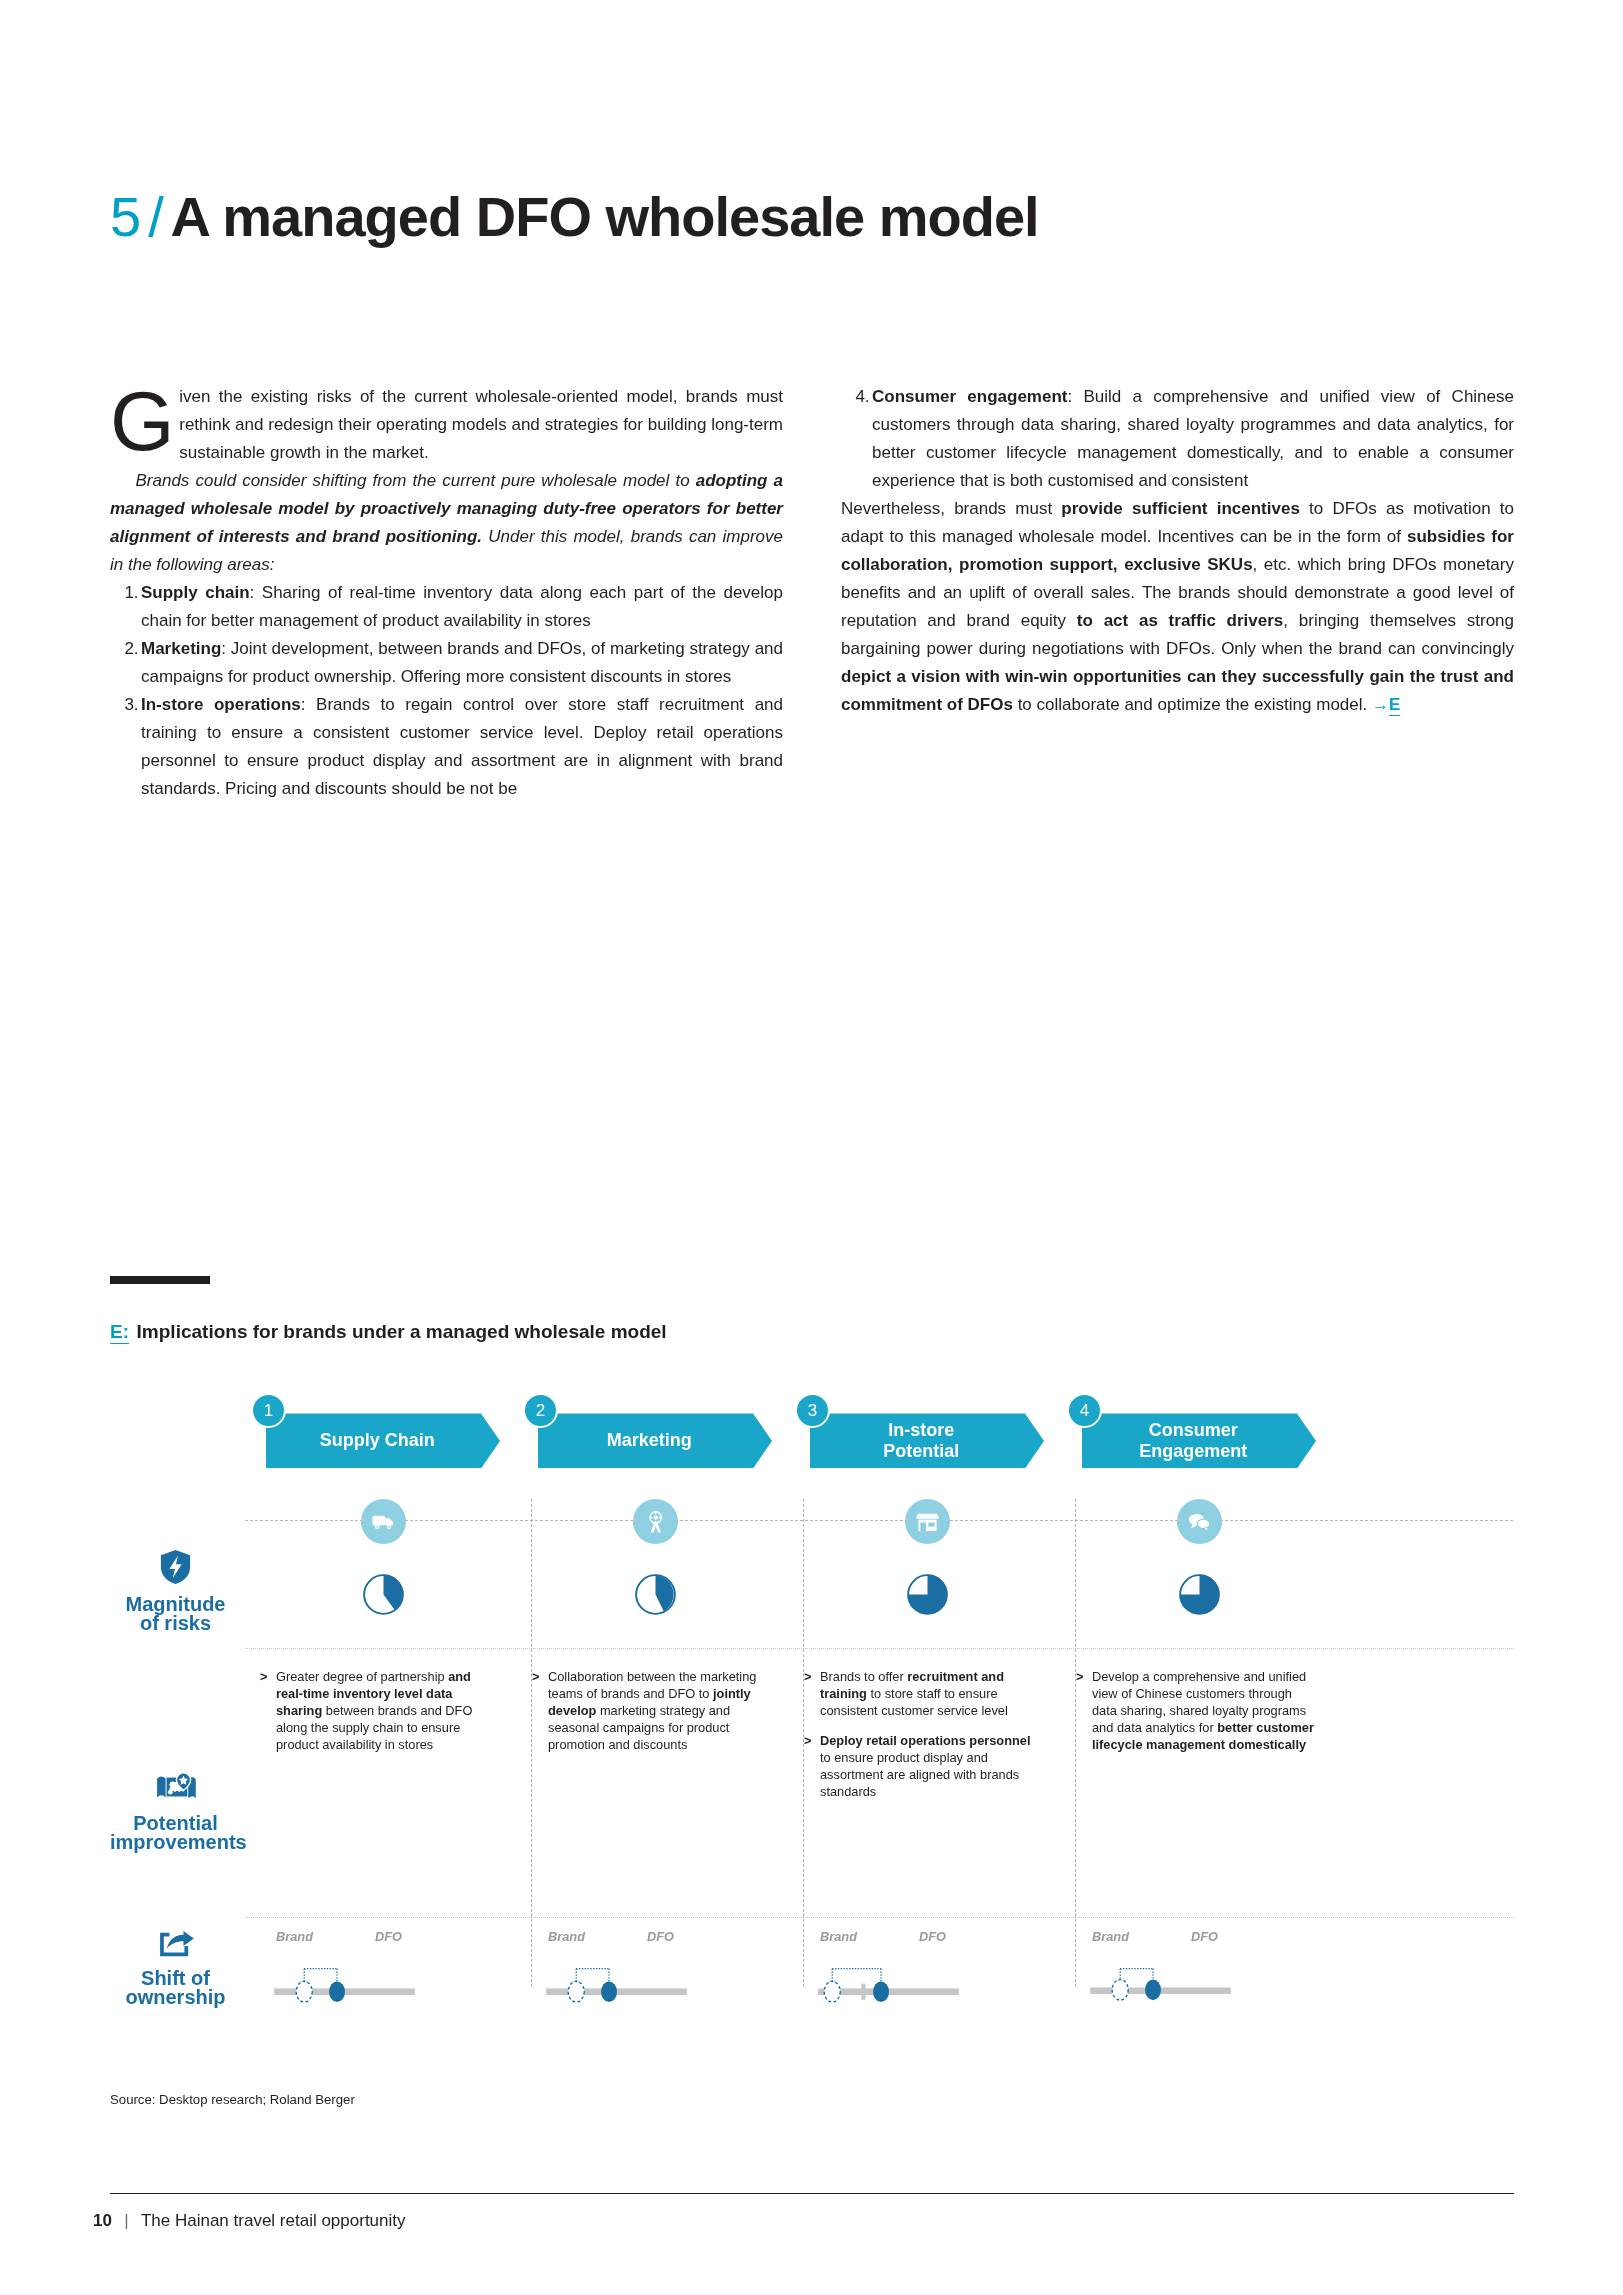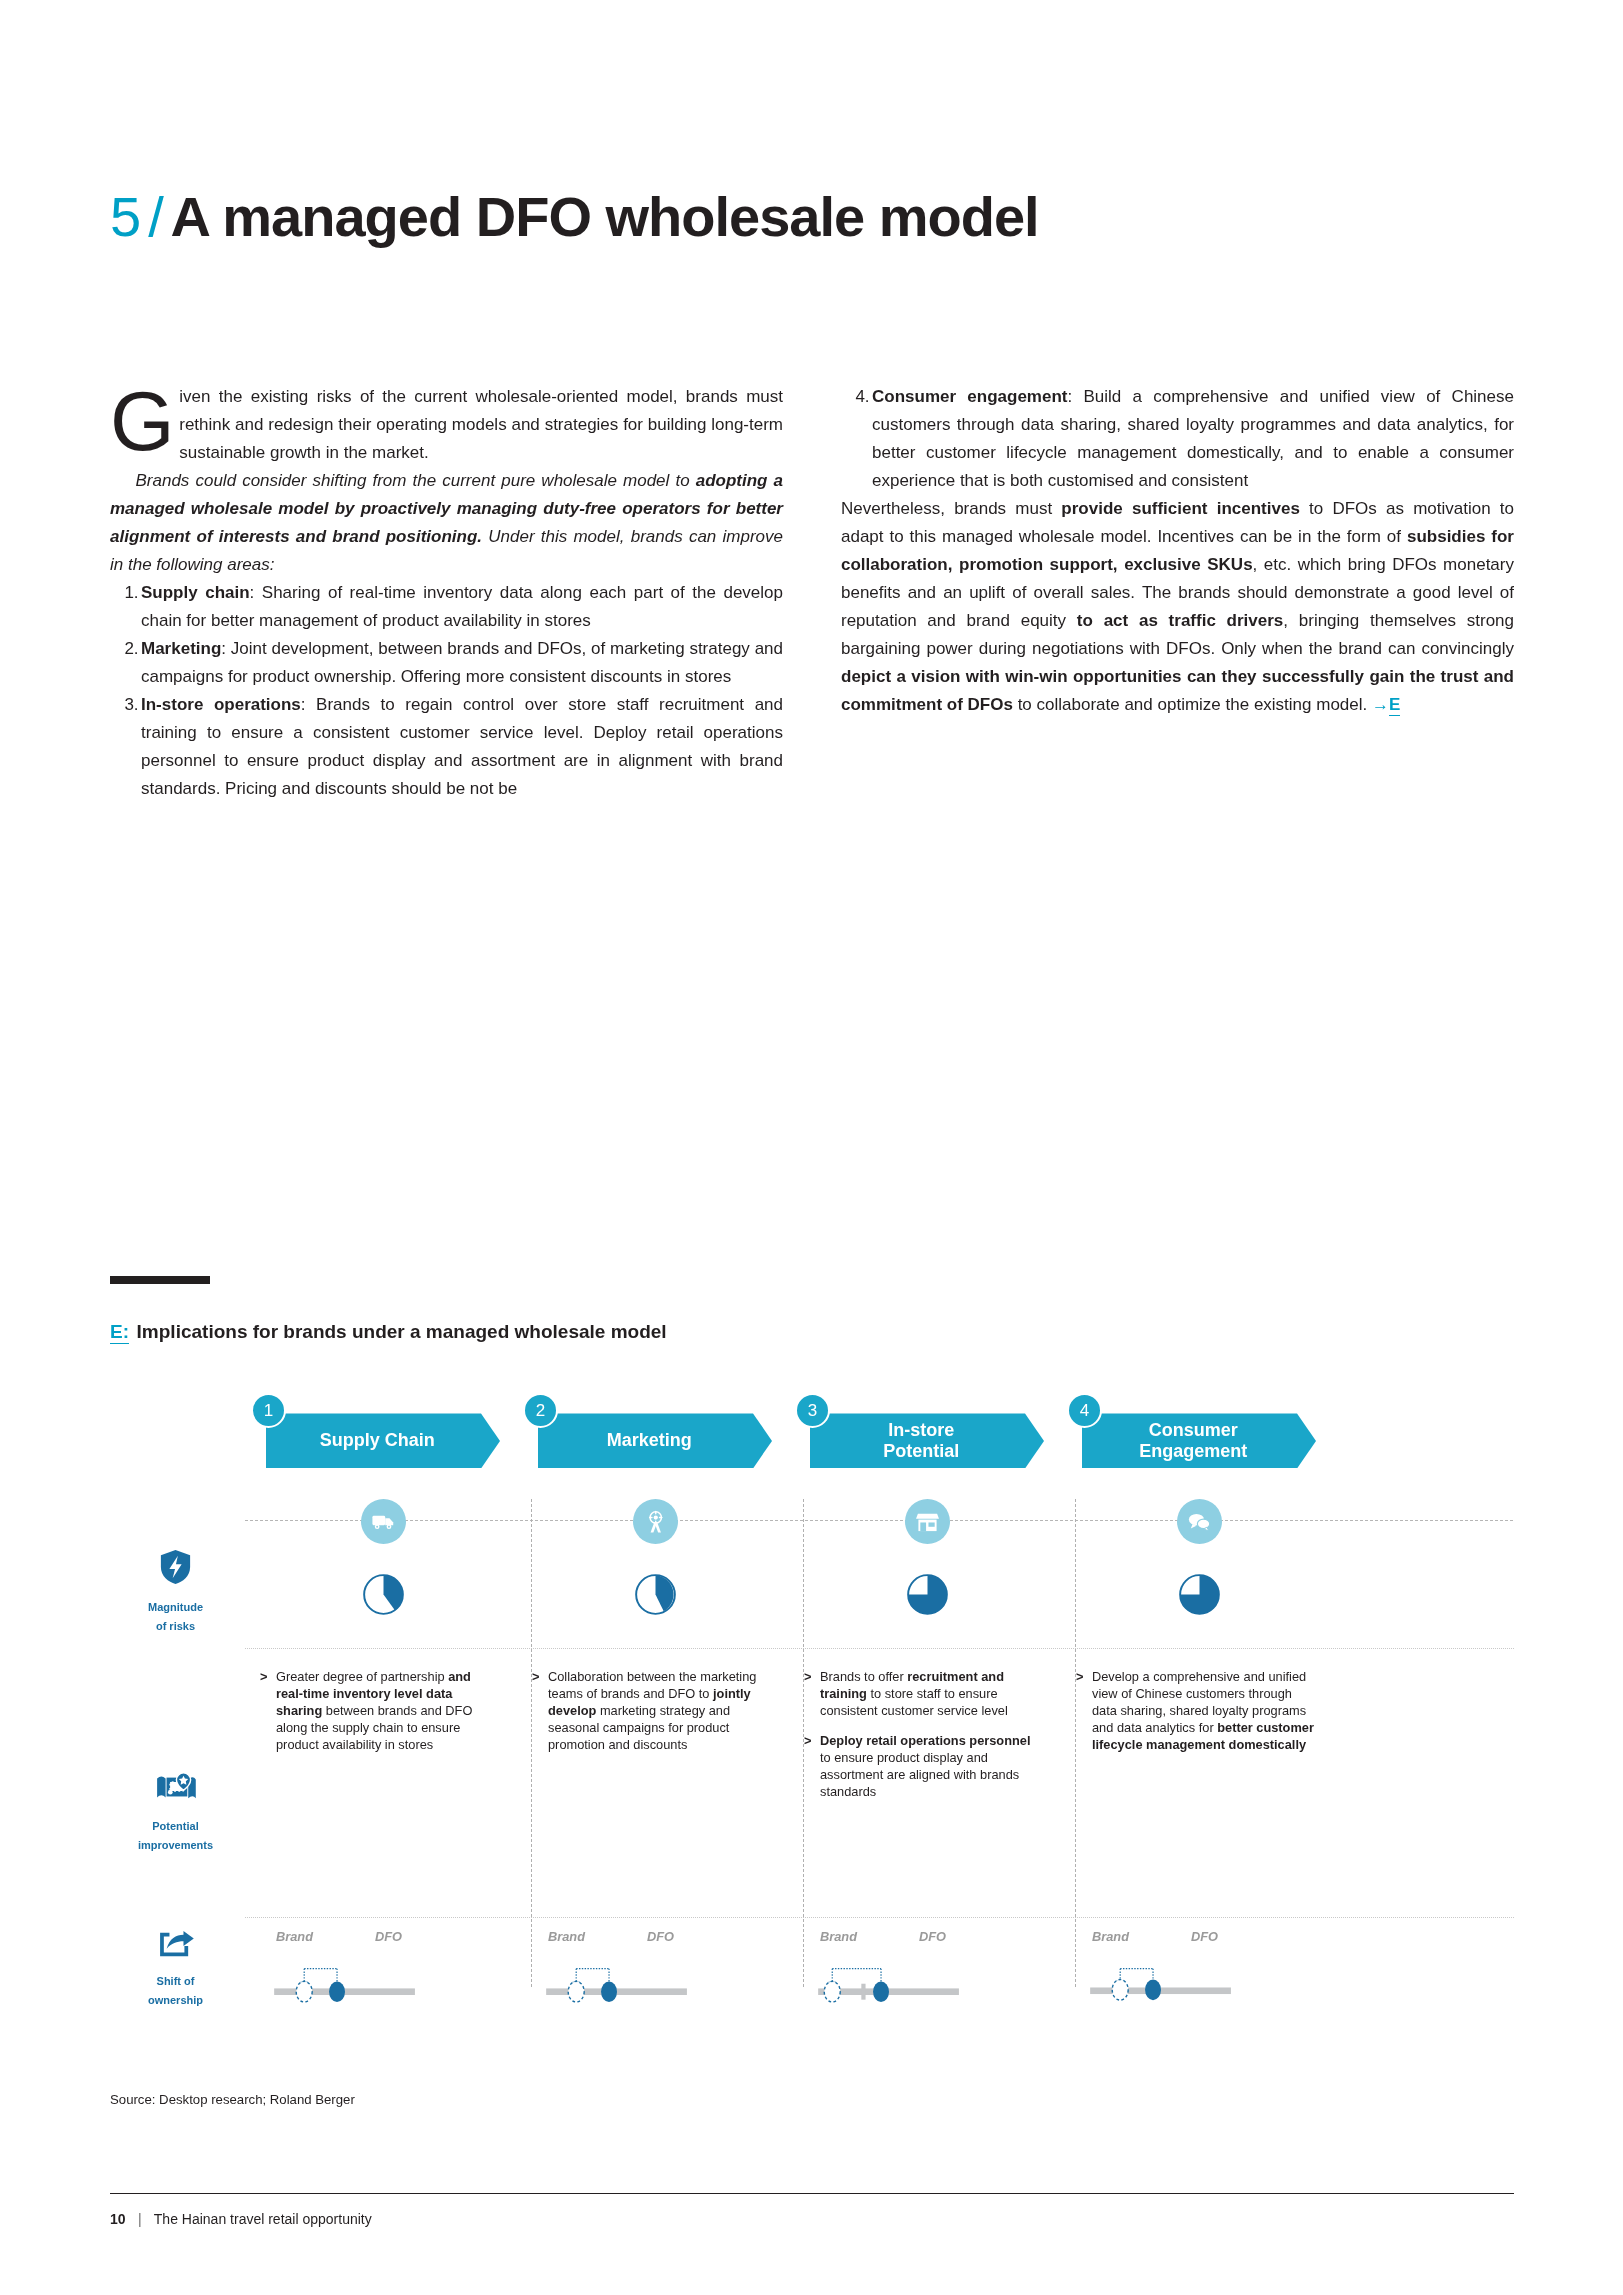--- a/index.html
+++ b/index.html
@@ -255,21 +255,21 @@
   .pw3 { left: 796px; }
   .pw4 { left: 1068px; }
 
   
   .row-label {
     position: absolute;
     left: 0;
     width: 131px;
     text-align: center;
     color: #1a6ea3;
-    font-size: 11px;
+    font-size: 20px;
     font-weight: 700;
     line-height: 19px;
   }
   .row-label .lbl-icon {
     display: block;
     margin: 0 auto 6.6px auto;
   }
   .rl1 { top: 163px; }
   .rl2 { top: 385px; }
   .rl3 { top: 544px; }
@@ -333,23 +333,23 @@
   .footer-rule {
     position: absolute;
     left: 110px;
     top: 2193px;
     width: 1404px;
     height: 0.9px;
     background: #231f20;
   }
   .footer {
     position: absolute;
-    left: 110px;
+    left: 93px;
     top: 2211px;
-    font-size: 14px;
+    font-size: 17px;
     color: #231f20;
     display: flex;
     align-items: center;
     white-space: nowrap;
   }
   .footer .pagenum { font-weight: 700; }
   .footer .sep { margin: 0 12.3px; color: #6d6d6d; }
 </style>
 </head>
 <body>

